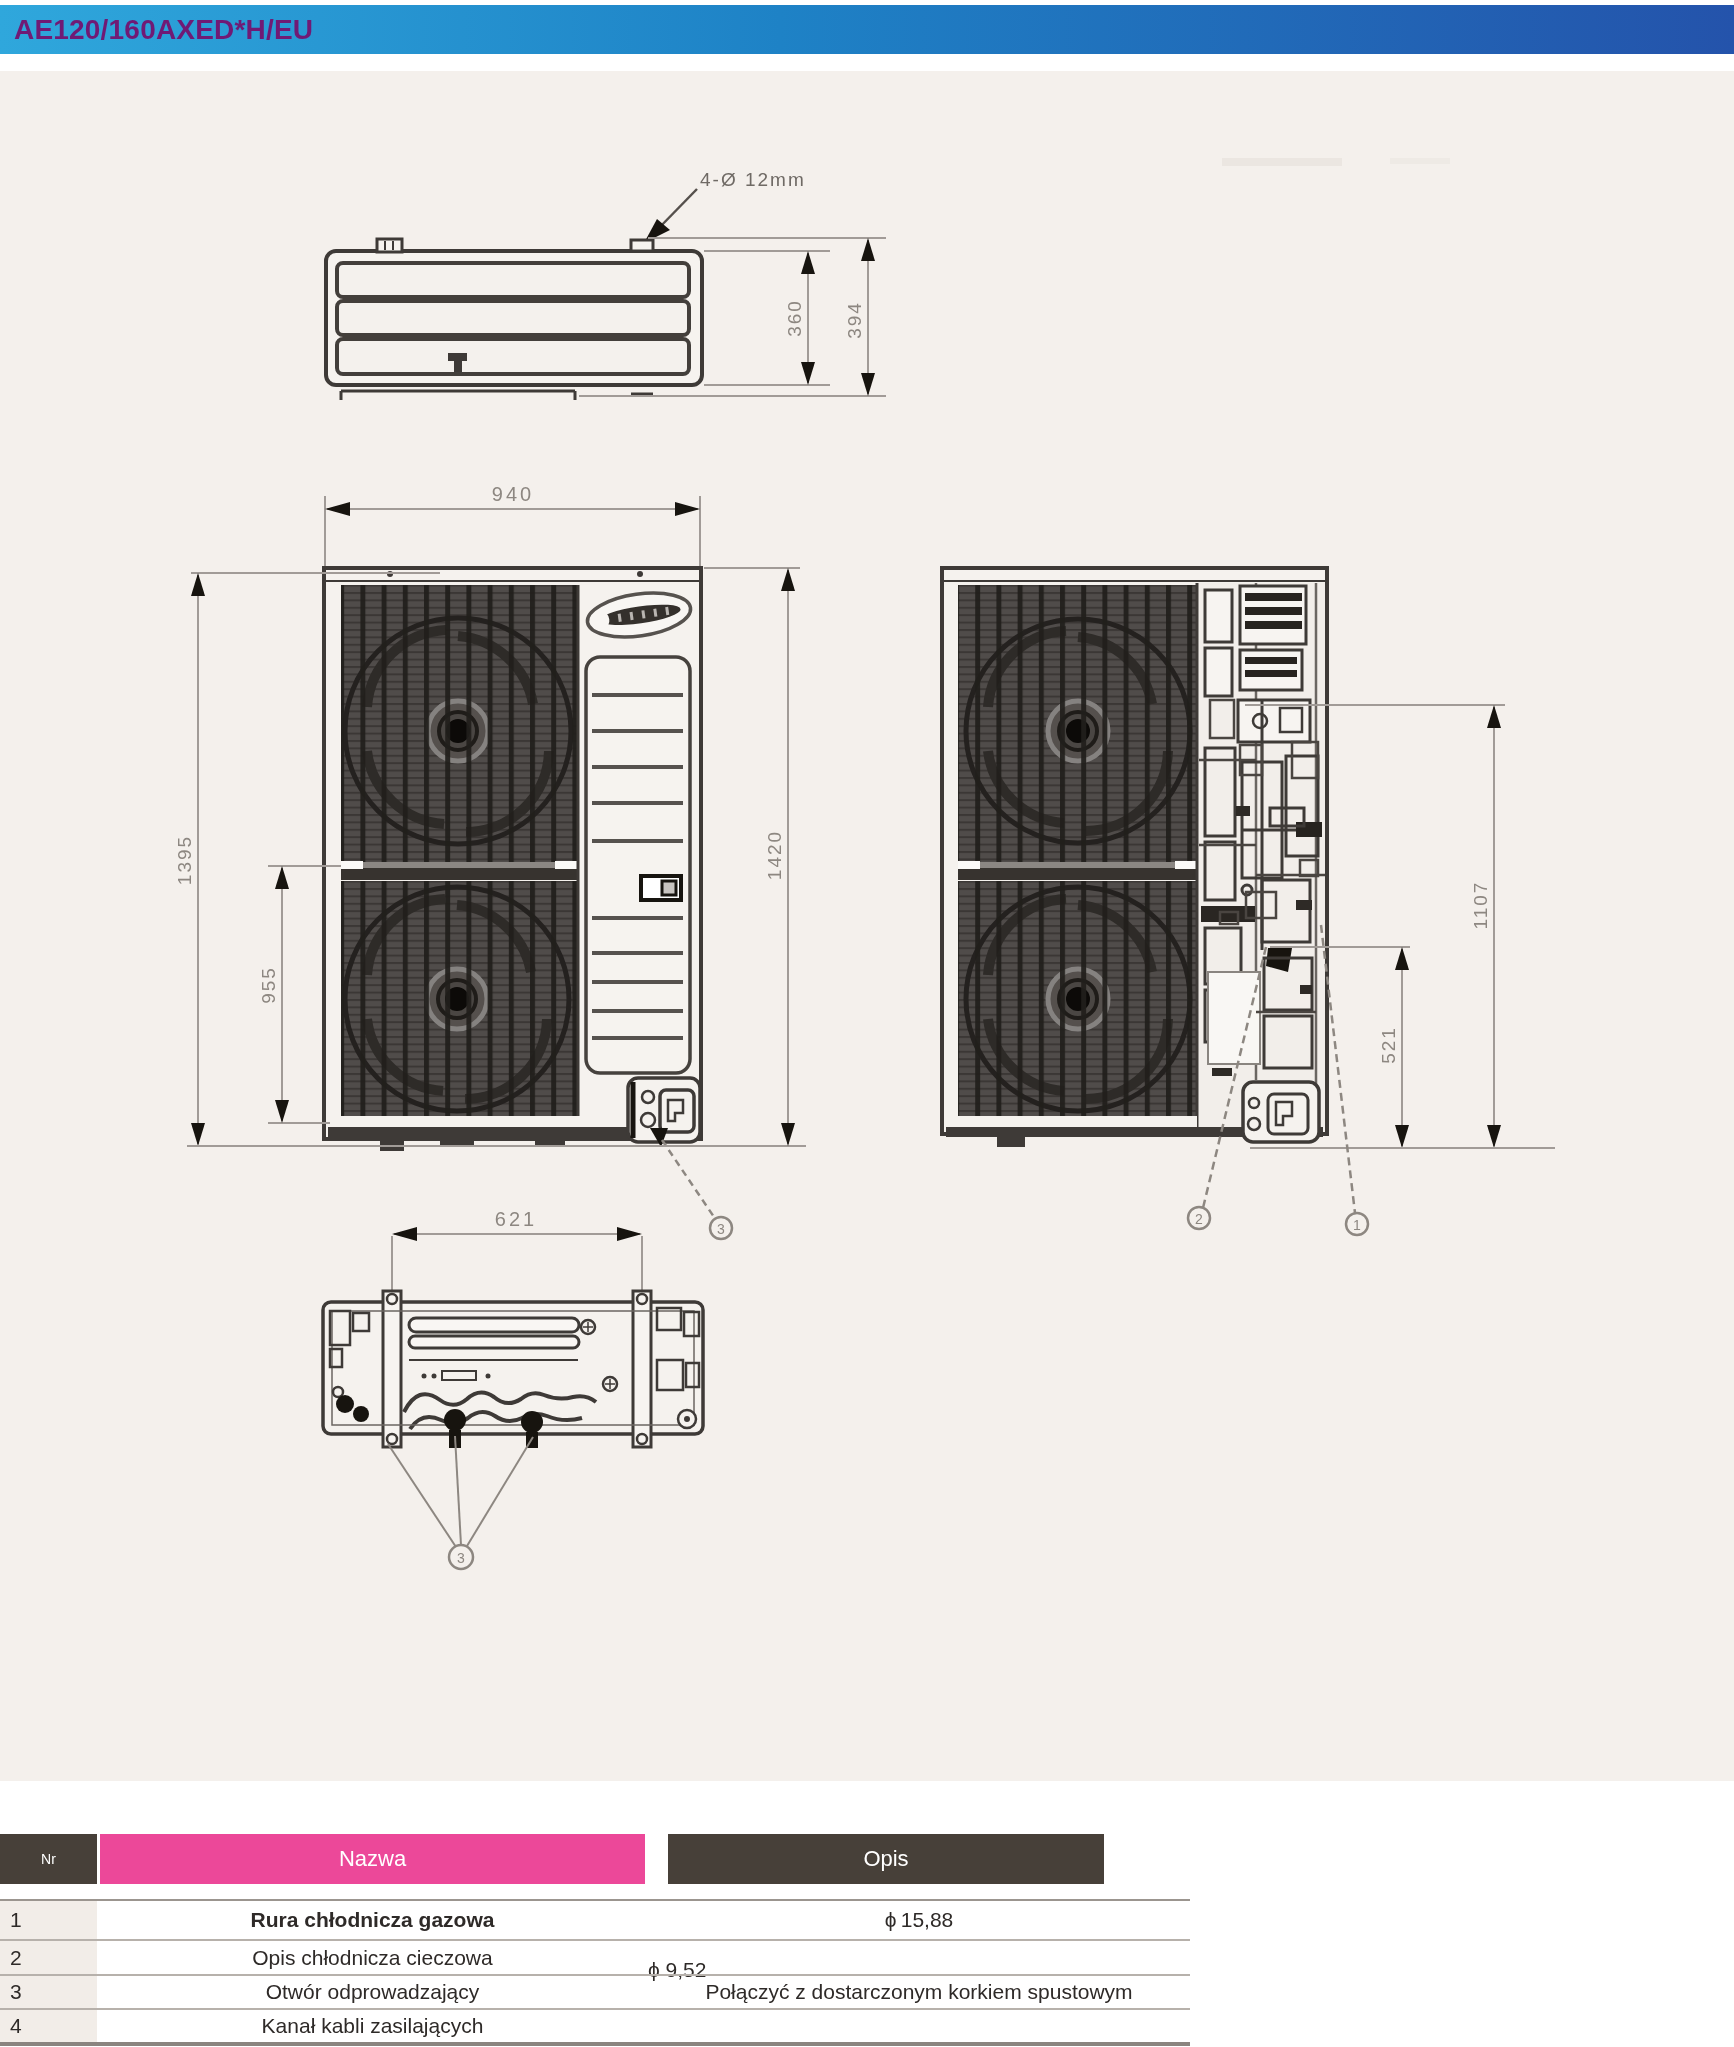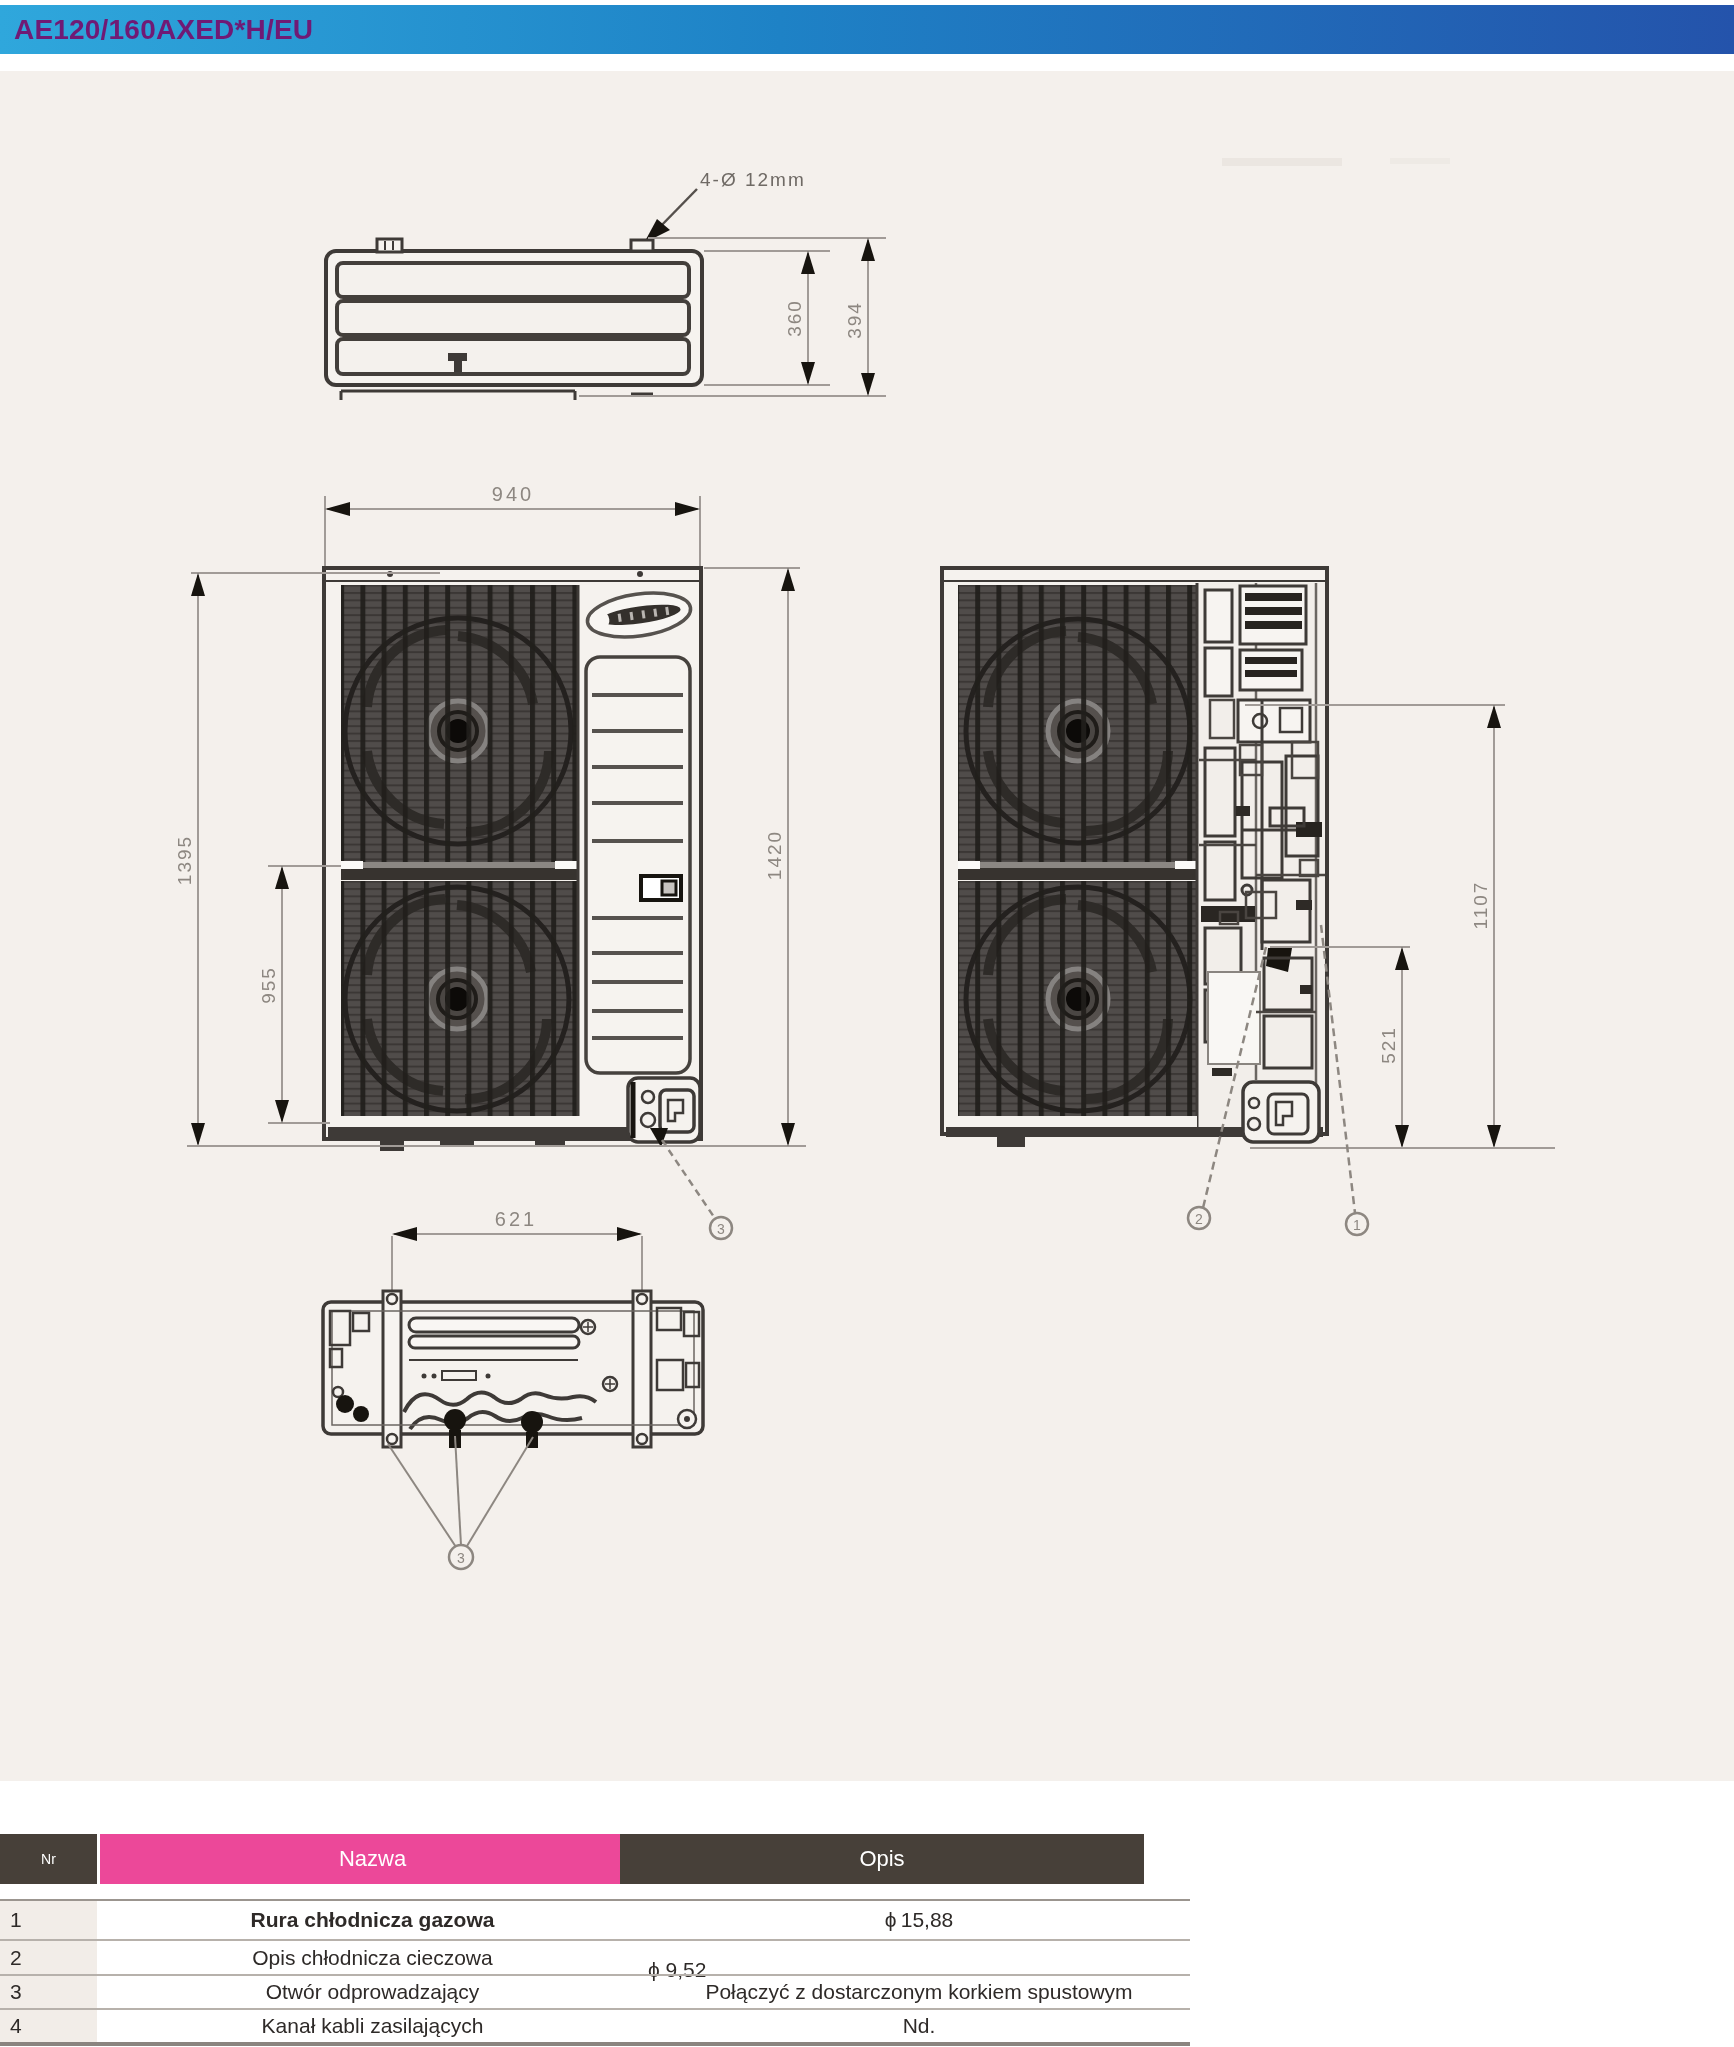--- a/index.html
+++ b/index.html
@@ -502,21 +502,21 @@
   <circle cx="461" cy="1557" r="12" fill="none" stroke="#8d8781" stroke-width="2.5"></circle>
   <text x="461" y="1563" font-size="14" fill="#8d8781" text-anchor="middle">3</text>
 </g>
 
 </svg>
 
 <div class="abs" style="left:0;top:1834px;width:97px;height:50px;background:#474039;color:#fff;font-size:14px;text-align:center;line-height:50px;">Nr</div>
 
 <div class="abs" style="left:100px;top:1834px;width:545px;height:50px;background:#ec4899;color:#fff;font-size:22px;text-align:center;line-height:50px;">Nazwa</div>
 
-<div class="abs" style="left:620px;top:1834px;width:524px;height:50px;background:#474039;color:#fff;font-size:22px;text-align:center;line-height:50px;">Opis</div>
+<div class="abs" style="left:668px;top:1834px;width:436px;height:50px;background:#474039;color:#fff;font-size:22px;text-align:center;line-height:50px;">Opis</div>
 
 <div class="abs" style="left:0;top:1899px;width:1190px;height:2px;background:#9b958f;"></div>
 
 <div class="abs" style="left:0;top:1901px;width:1190px;height:38px;font-size:21px;color:#2e2a28;">
   <div class="abs" style="left:0;top:0;width:97px;height:38px;background:#f2ede8;"></div>
   <div class="abs" style="left:10px;top:0;width:80px;line-height:38px;">1</div>
   <div class="abs" style="left:100px;top:0;width:545px;line-height:38px;text-align:center;font-weight:bold;">Rura chłodnicza gazowa</div>
   <div class="abs" style="left:648px;top:0;width:542px;line-height:38px;text-align:center;">ϕ 15,88</div>
 </div>
 
@@ -537,16 +537,15 @@
   <div class="abs" style="left:100px;top:0;width:545px;line-height:32px;text-align:center;">Otwór odprowadzający</div>
   <div class="abs" style="left:648px;top:0;width:542px;line-height:32px;text-align:center;">Połączyć z dostarczonym korkiem spustowym</div>
 </div>
 
 <div class="abs" style="left:0;top:2008px;width:1190px;height:2px;background:#b7b1ab;"></div>
 
 <div class="abs" style="left:0;top:2010px;width:1190px;height:32px;font-size:21px;color:#2e2a28;">
   <div class="abs" style="left:0;top:0;width:97px;height:32px;background:#f2ede8;"></div>
   <div class="abs" style="left:10px;top:0;width:80px;line-height:32px;">4</div>
   <div class="abs" style="left:100px;top:0;width:545px;line-height:32px;text-align:center;">Kanał kabli zasilających</div>
-  <div class="abs" style="left:648px;top:0;width:542px;line-height:32px;text-align:center;">Nd.</div>
 </div>
 
 <div class="abs" style="left:0;top:2042px;width:1190px;height:4px;background:#8a847f;"></div>
 
 </body></html>

